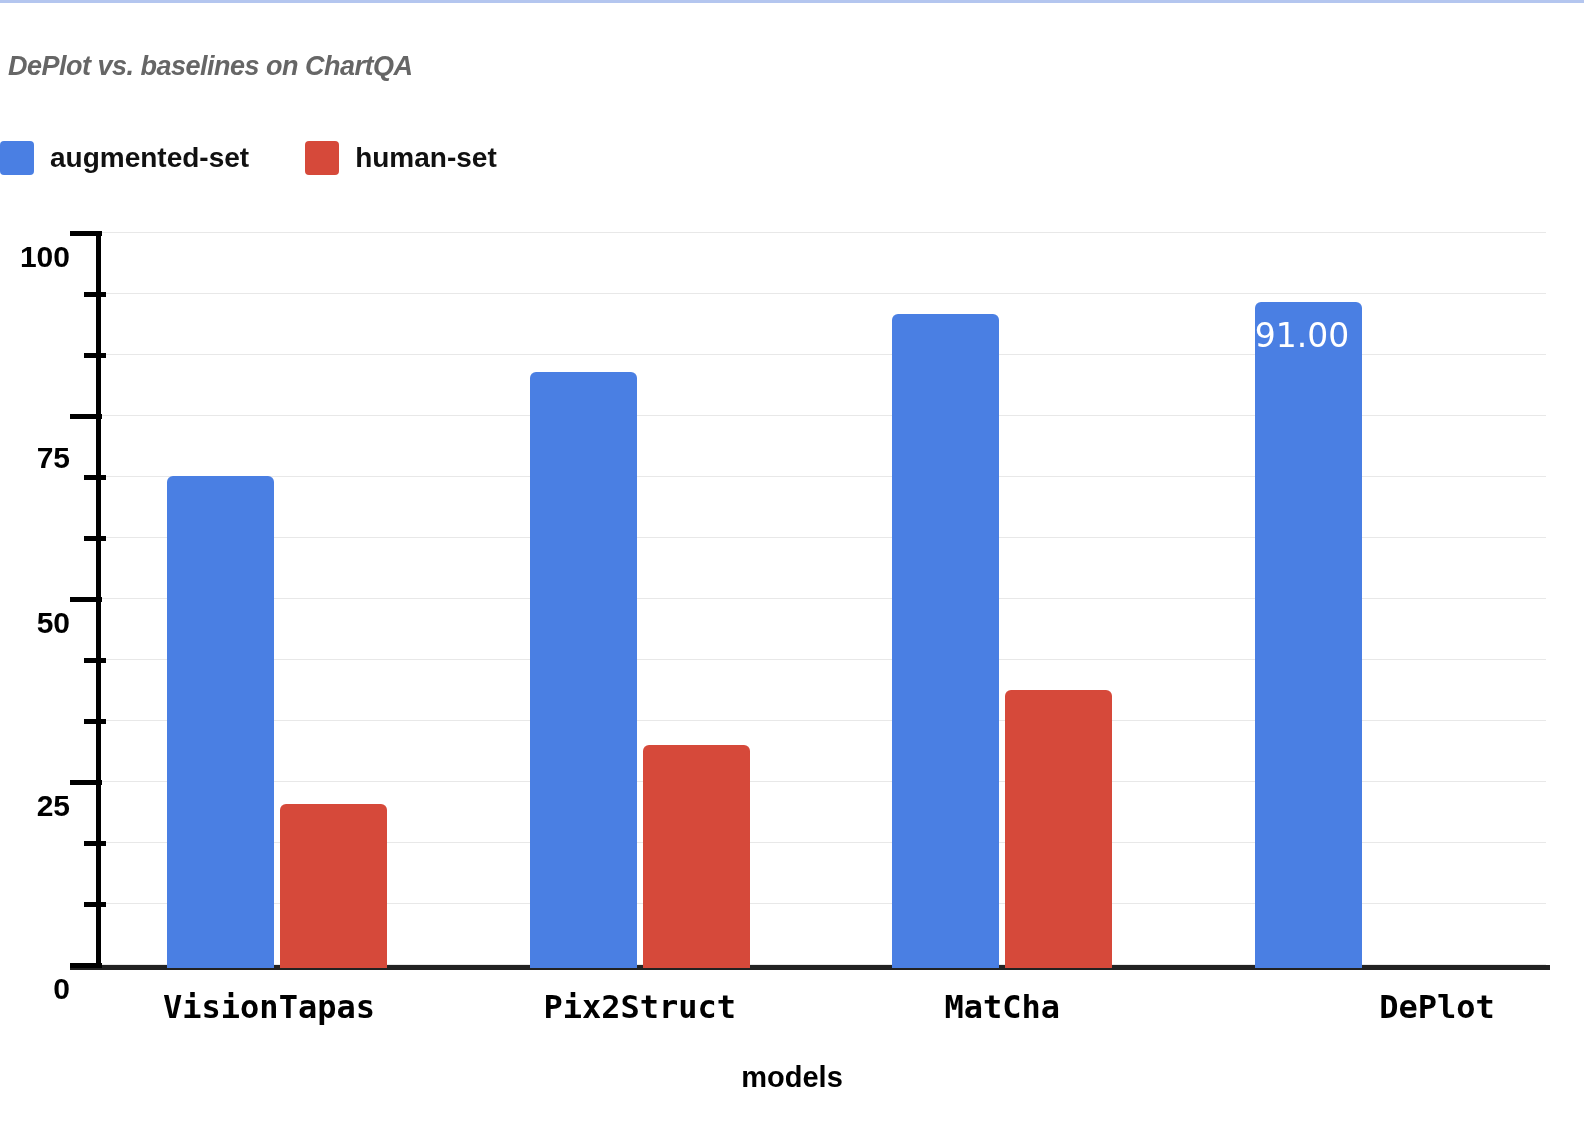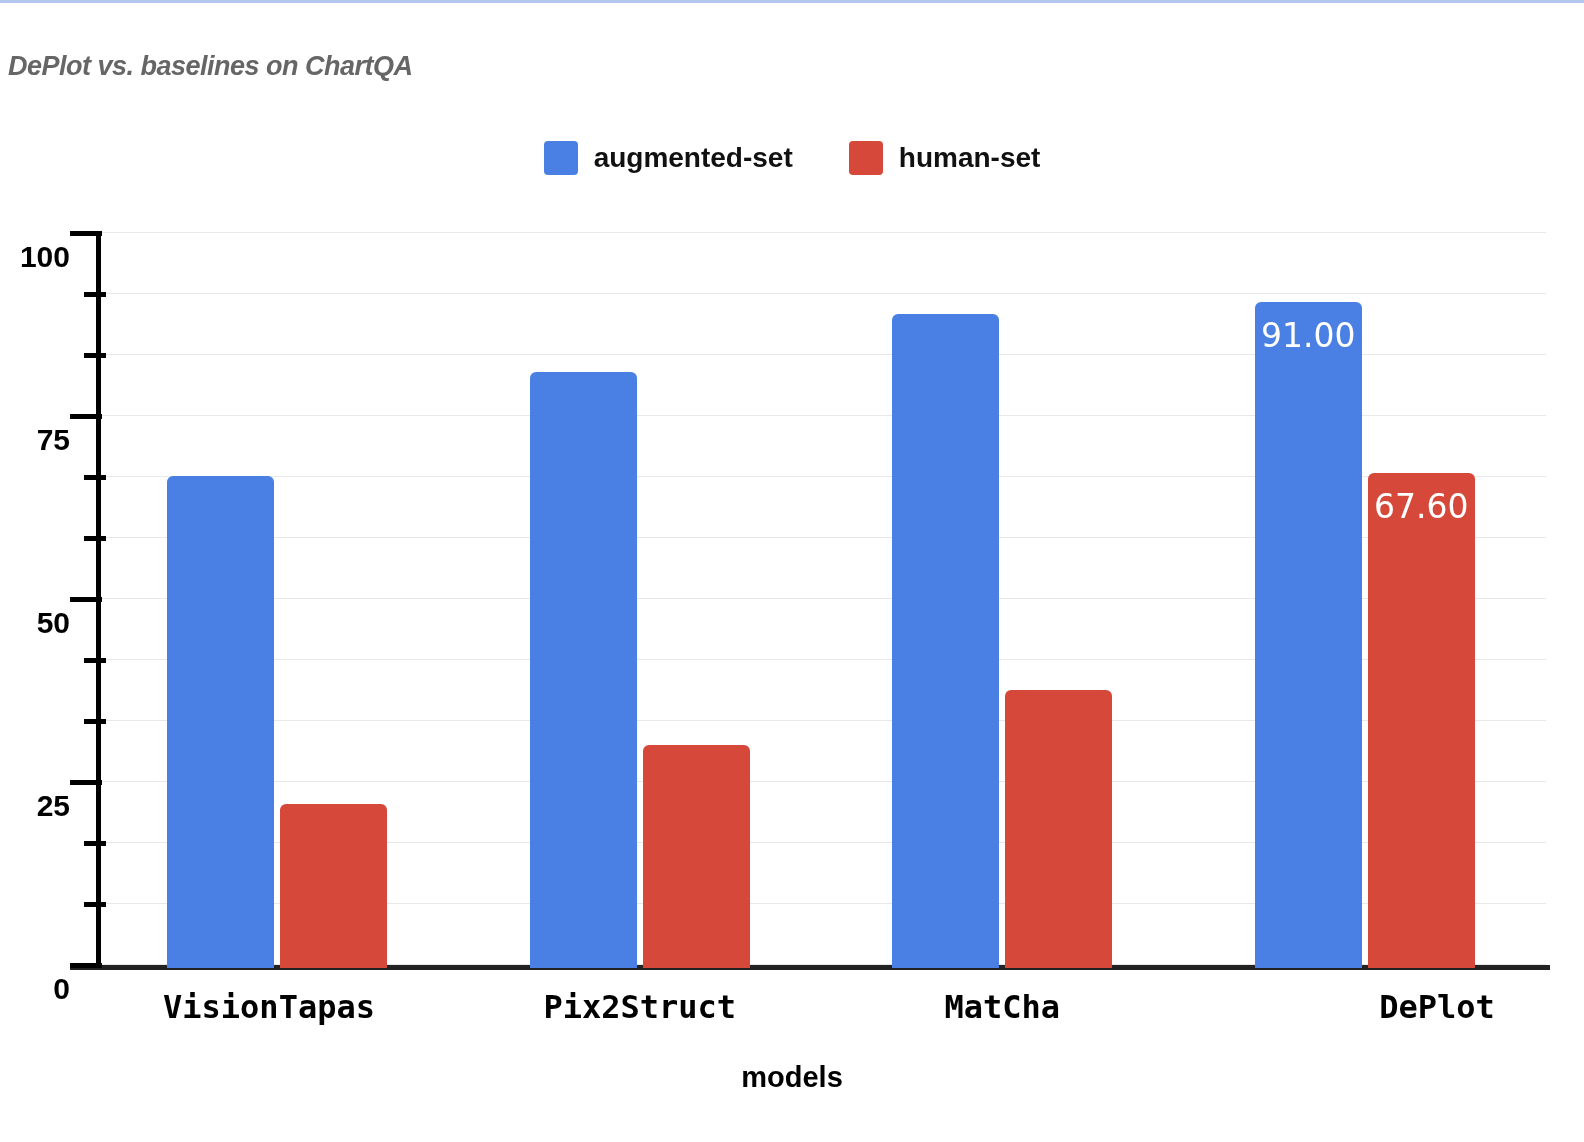--- a/index.html
+++ b/index.html
@@ -41,21 +41,21 @@
     white-space: nowrap;
   }
 
   
   #legend {
     position: absolute;
     left: 0;
     top: 138px;
     width: 1584px;
     display: flex;
-    justify-content: center;
+    justify-content: flex-start;
     align-items: center;
     gap: 56px;
   }
   .legend-item {
     display: flex;
     align-items: center;
     gap: 16px;
   }
   .legend-swatch {
     width: 34px;
@@ -154,21 +154,20 @@
     border-radius: 6px 6px 0 0;
     box-sizing: border-box;
   }
   .bar.blue  { background: #4a7fe3; }
   .bar.red   { background: #d6493a; }
   .bar-value {
     position: absolute;
     top: 14px;
     left: 0;
     width: 100%;
-    text-align: center;
     font-size: 33px;
     color: #ffffff;
     font-family: "DejaVu Sans", sans-serif;
     pointer-events: none;
   }
 
   
   .cat-label {
     position: absolute;
     top: 985px;
@@ -242,43 +241,40 @@
       <div class="y-tick-major" style="top: 594.015px;"></div>
       <div class="y-tick-minor" style="top: 533.017px;"></div>
       <div class="y-tick-minor" style="top: 472.02px;"></div>
       <div class="y-tick-major" style="top: 411.022px;"></div>
       <div class="y-tick-minor" style="top: 350.024px;"></div>
       <div class="y-tick-minor" style="top: 289.027px;"></div>
       <div class="y-tick-major" style="top: 228.029px;"></div>
       <div class="y-tick-label" style="top: 962px;">0</div>
       <div class="y-tick-label" style="top: 779px;">25</div>
       <div class="y-tick-label" style="top: 596px;">50</div>
-      <div class="y-tick-label" style="top: 413px; text-align: right;">75</div>
+      <div class="y-tick-label" style="top: 431px; text-align: right;">75</div>
       <div class="y-tick-label" style="top: 230px;">100</div>
     </div>
 
   <div id="bars">
       <div class="group" style="left: 71.25px; width: 220px;">
         <div class="bar blue" style="background: rgb(74, 127, 227); left: 0px; width: 107px; height: 491.904px;"></div>
         <div class="bar red" style="background: rgb(214, 73, 58); left: 113px; width: 107px; height: 163.968px;"></div>
       </div>
       <div class="group" style="left: 433.75px; width: 220px;">
         <div class="bar blue" style="background: rgb(74, 127, 227); left: 0px; width: 107px; height: 595.848px;"></div>
         <div class="bar red" style="background: rgb(214, 73, 58); left: 113px; width: 107px; height: 223.26px;"></div>
       </div>
       <div class="group" style="left: 796.25px; width: 220px;">
         <div class="bar blue" style="background: rgb(74, 127, 227); left: 0px; width: 107px; height: 653.676px;"></div>
         <div class="bar red" style="background: rgb(214, 73, 58); left: 113px; width: 107px; height: 278.16px;"></div>
       </div>
       <div class="group" style="left: 1158.75px; width: 220px;">
         <div class="bar blue" style="background: rgb(74, 127, 227); left: 0px; width: 107px; height: 666.12px;">
           <span class="bar-value">91.00</span>
-        </div>
-        <div class="bar red" style="background: rgb(214, 73, 58); left: 113px; width: 107px; height: 494.832px;">
-          <span class="bar-value">67.60</span>
         </div>
       </div>
     </div>
 
   <div id="x-axis-categories">
       <div class="cat-label" style="left: 269px;">VisionTapas</div>
       <div class="cat-label" style="left: 639.75px; text-align: center;">Pix2Struct</div>
       <div class="cat-label" style="left: 1002.25px;">MatCha</div>
       <div class="cat-label" style="left: 1437px;">DePlot</div>
     </div>

